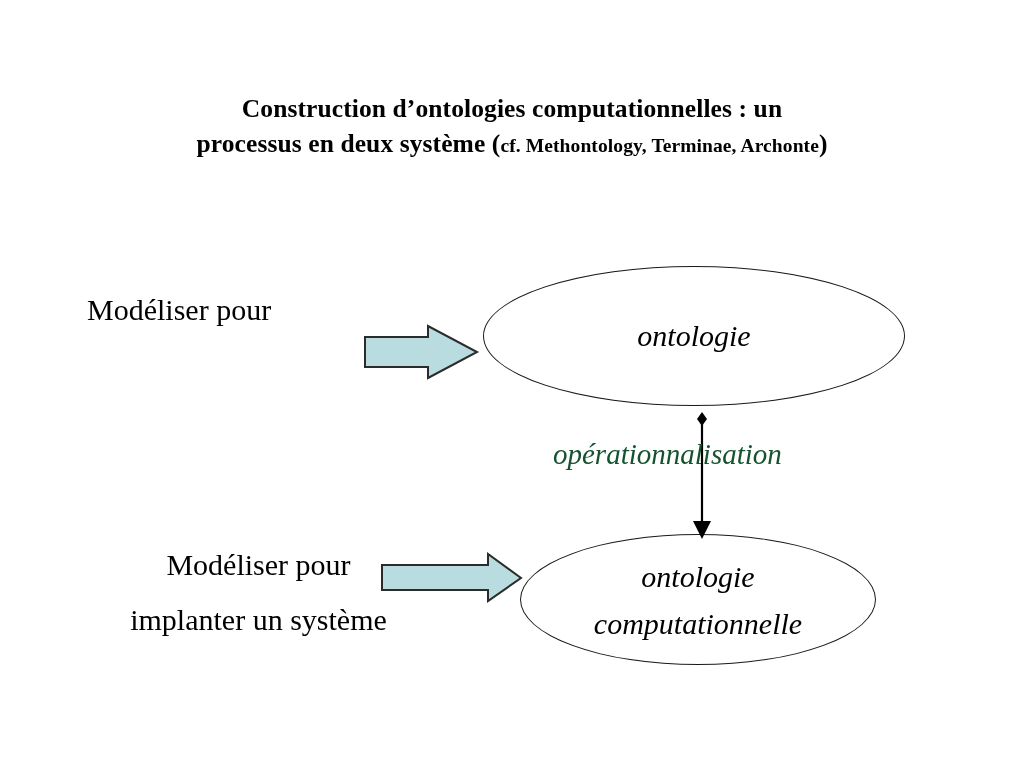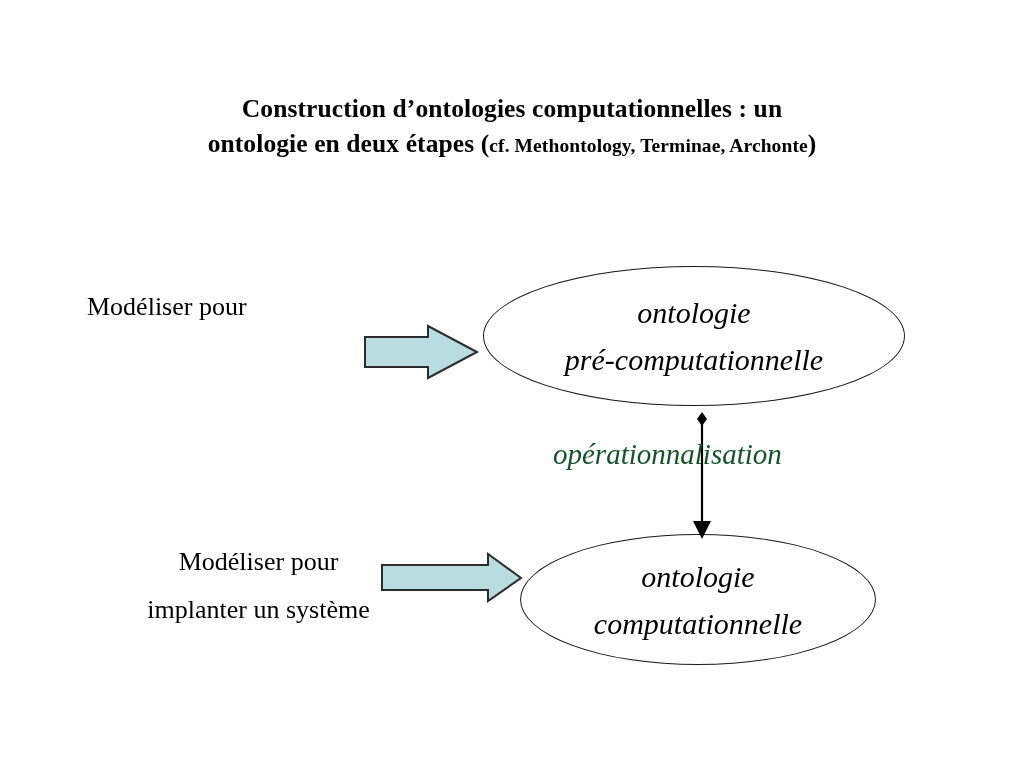--- a/index.html
+++ b/index.html
@@ -48,21 +48,21 @@
   }
   .title-cite {
     font-size: 19.5px;
     font-weight: bold;
     font-family: Liberation Serif, serif;
   }
 
   
   .side-label {
     position: absolute;
-    font-size: 26px;
+    font-size: 30px;
     line-height: 1.83;
     white-space: nowrap;
   }
   .side-label .ln { display: block; }
   .side-label.top-label {
     left: 87px;
     top: 283px;
     text-align: left;
   }
   .side-label.bottom-label {
@@ -130,36 +130,35 @@
     background: transparent;
   }
 </style>
 </head>
 <body>
 
 <div id="slide">
 
   <div class="title-block">
     <span class="title-line line1">Construction d’ontologies computationnelles : un</span>
-    <span class="title-line line2"><span>ontologie en deux étapes </span><span class="title-paren">(</span><span class="title-cite">cf. Methontology, Terminae, Archonte</span><span class="title-paren">)</span></span>
+    <span class="title-line line2"><span>processus en deux système </span><span class="title-paren">(</span><span class="title-cite">cf. Methontology, Terminae, Archonte</span><span class="title-paren">)</span></span>
   </div>
 
   <div class="side-label top-label">
     <span class="ln">Modéliser pour</span>
   </div>
 
   <div class="side-label bottom-label">
     <span class="ln">Modéliser pour</span>
     <span class="ln">implanter un système</span>
   </div>
 
   <div class="node" id="node-pre">
     <div class="node-text">
       <span class="ln">ontologie</span>
-      <span class="ln">pré-computationnelle</span>
     </div>
   </div>
 
   <div class="node" id="node-comp">
     <div class="node-text">
       <span class="ln">ontologie</span>
       <span class="ln">computationnelle</span>
     </div>
   </div>
 

